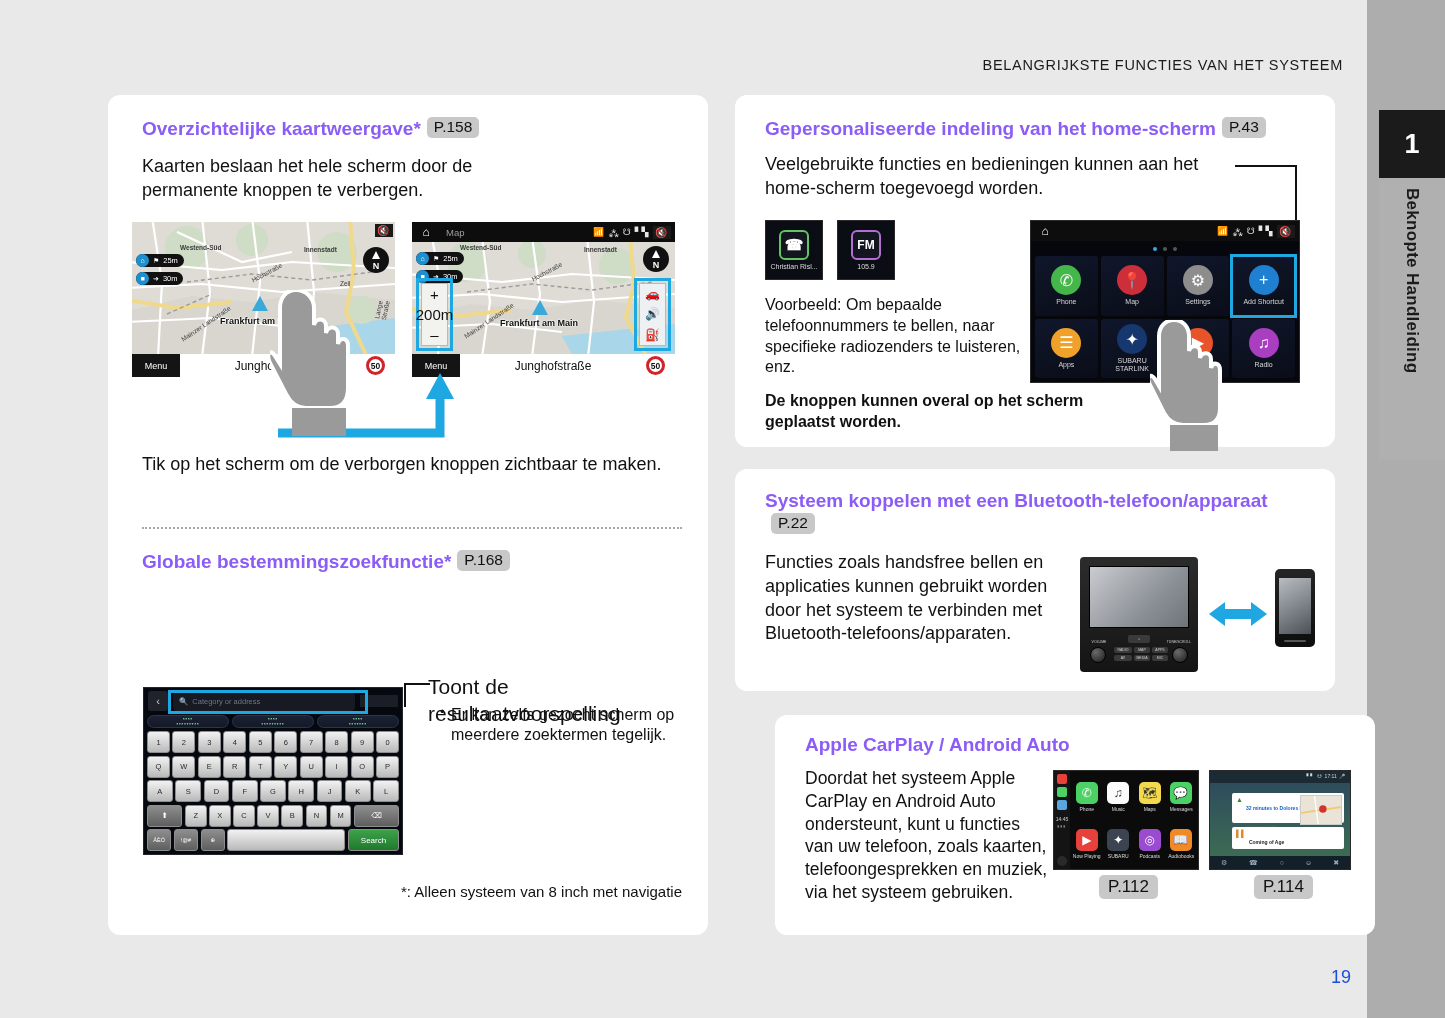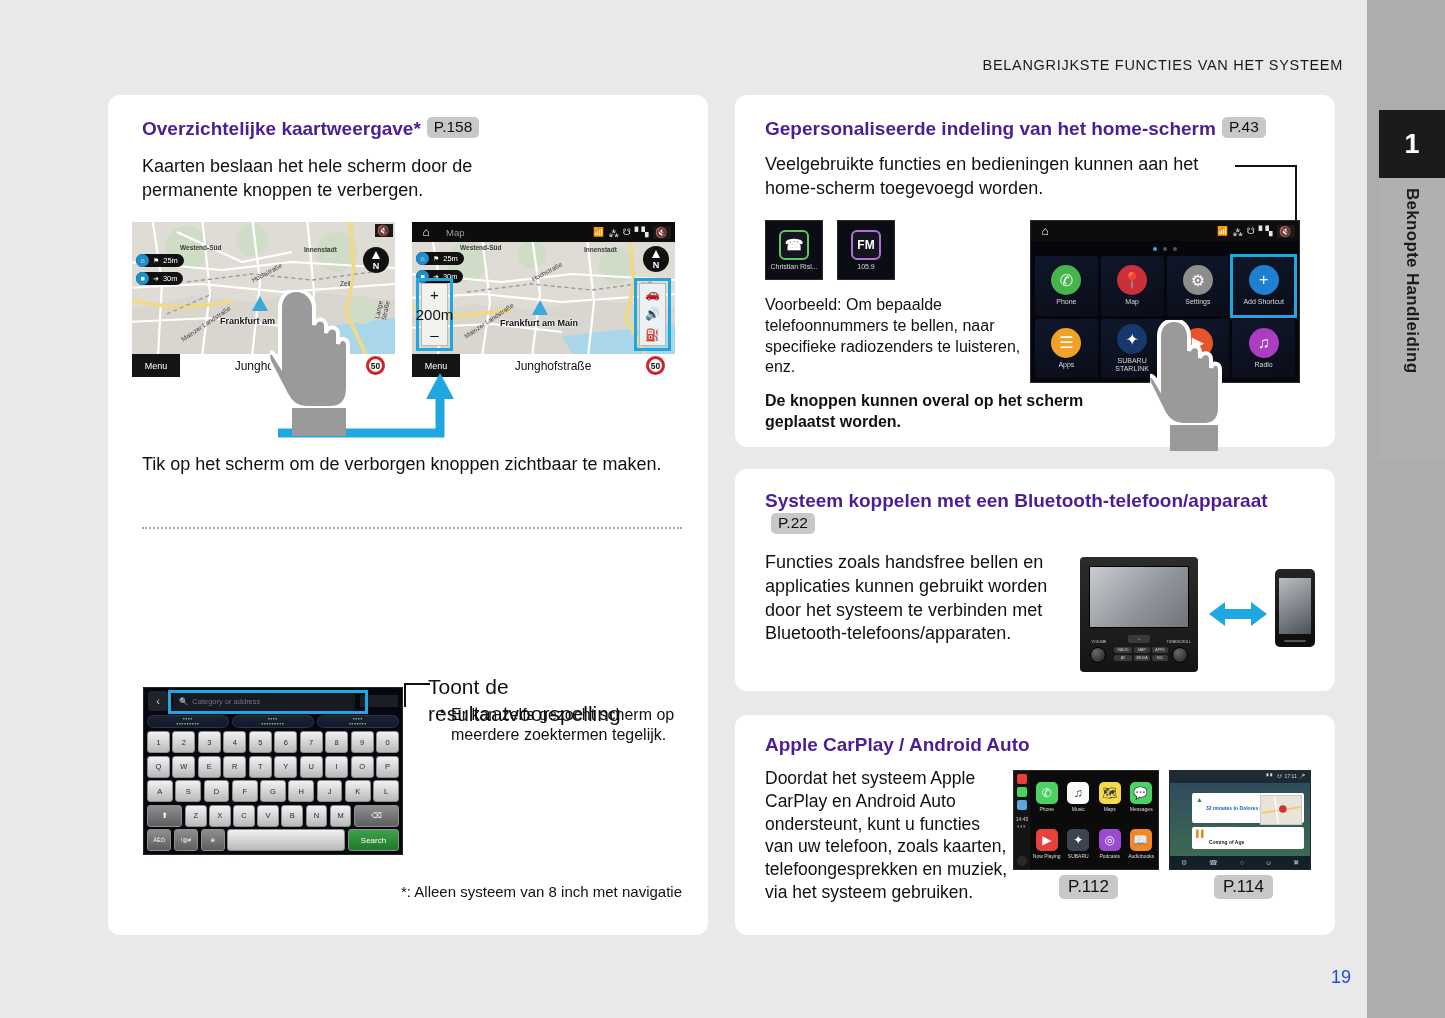--- a/index.html
+++ b/index.html
@@ -58,24 +58,24 @@
   }
   
   .card {
     position: absolute;
     background: #ffffff;
     border-radius: 12px;
   }
   #card-left  { left: 108px; top: 95px;  width: 600px; height: 840px; }
   #card-home  { left: 735px; top: 95px;  width: 600px; height: 352px; }
   #card-bt    { left: 735px; top: 469px; width: 600px; height: 222px; }
-  #card-cp    { left: 735px; top: 715px; width: 600px; height: 220px; text-decoration: underline; }
+  #card-cp    { left: 775px; top: 715px; width: 600px; height: 220px; text-decoration: underline; }
 
   .sect-title {
-    color: #4c1d95; font-weight: bold; font-size: 19px;
+    color: #8b5cf6; font-weight: bold; font-size: 19px;
     line-height: 1.28;
   }
   .pref {
     display: inline-block;
     background: #c8c8c8; color: #111;
     border-radius: 5px;
     font-size: 15.5px; font-weight: 400;
     padding: 1px 7px 2px 7px;
     vertical-align: 3px;
     margin-left: 6px;
@@ -518,20 +518,23 @@
       <path d="M26 0 C16 0 10 8 10 18 L10 74 L5 66 C0 58 -4 64 0 73 L16 104 C20 112 26 118 36 118 L60 118
                C72 118 78 110 78 98 L78 56 C78 48 70 46 68 54 L68 44 C68 36 58 35 56 43 L56 36
                C56 28 46 27 44 35 L44 18 C44 8 36 0 26 0 Z" fill="#9a9a9a" stroke="#ffffff" stroke-width="4"></path>
       <rect x="22" y="118" width="54" height="28" fill="#9a9a9a"></rect>
     </svg>
 
     <div class="body-text" style="position:absolute; left:34px; top:358px; width:520px;">Tik op het scherm om de verborgen knoppen zichtbaar te maken.</div>
 
     <div class="dotted-sep" style="left:34px; right:26px; top:432px;"></div>
 
+    <div style="position:absolute; left:34px; top:455px; width:540px;">
+      <span class="sect-title">Globale bestemmingszoekfunctie*</span><span class="pref">P.168</span>
+    </div>
 
     <div class="kb-screen" style="left:35px; top:592px; width:260px; height:168px;">
       <div class="kb-top">
         <div class="kb-back">‹</div>
         <div class="kb-input">
           <span>🔍</span>
           <span>Category or address</span>
         </div>
         <div class="kb-right-stub"></div>
       </div>

